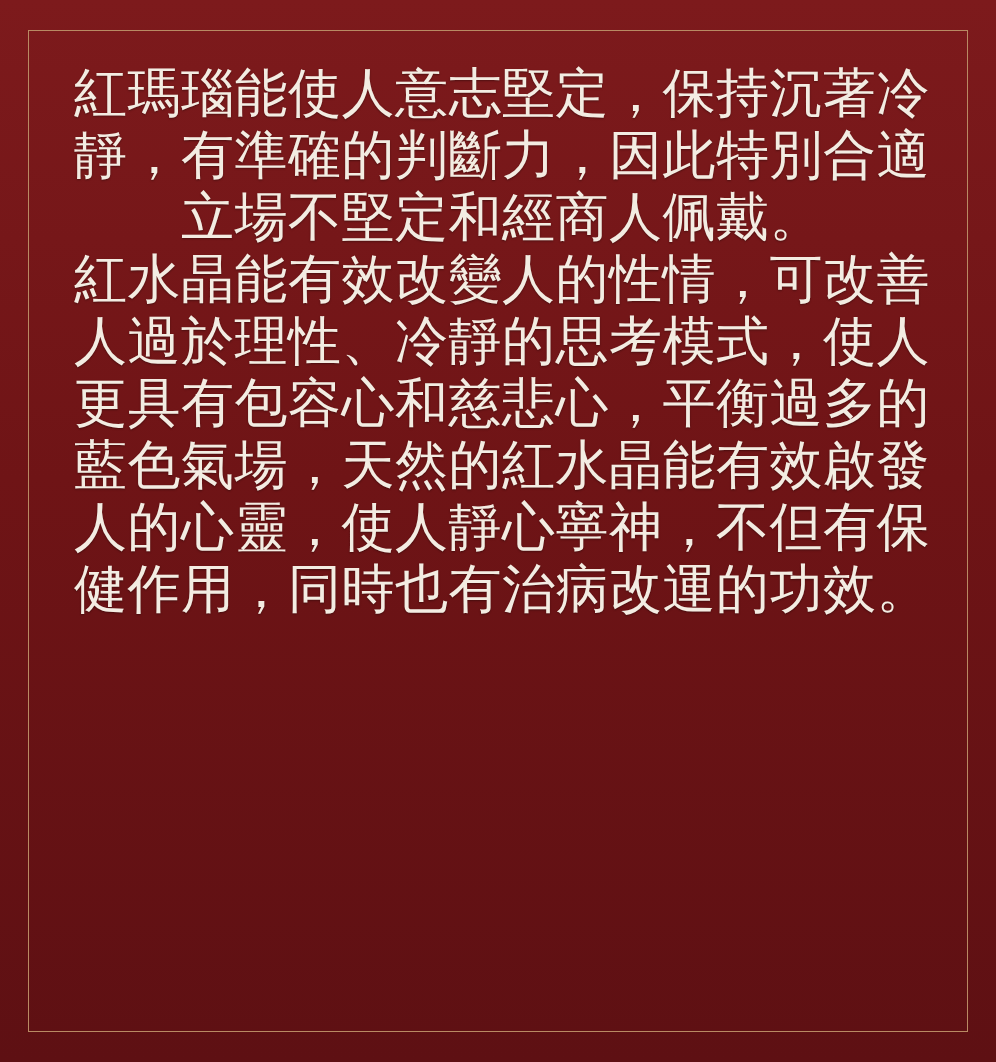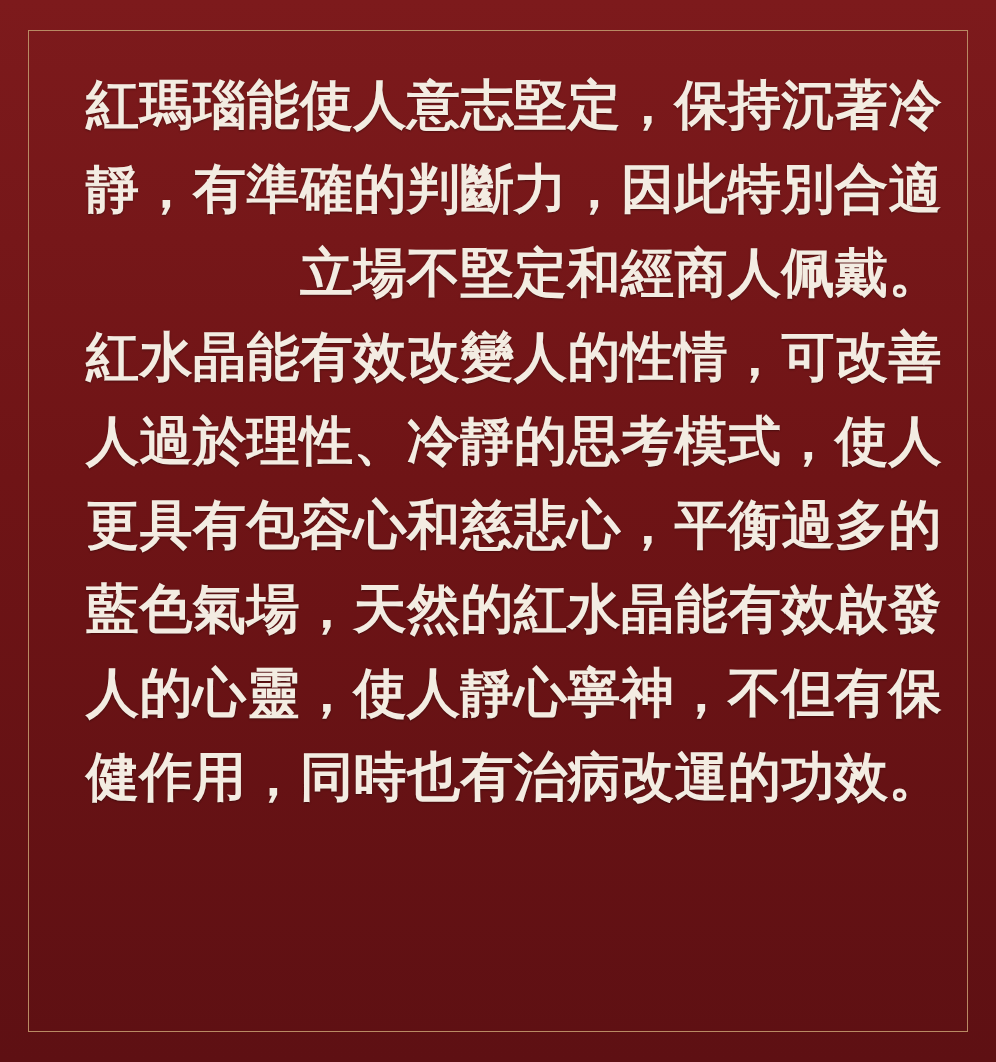--- a/index.html
+++ b/index.html
@@ -33,24 +33,24 @@
     pointer-events: none;
   }
   .text-block {
     position: absolute;
     top: 62px;
     left: 62px;
     right: 54px;
     bottom: 60px;
     color: #f3ece2;
     font-size: 53px;
-    line-height: 84px;
+    line-height: 62px;
     letter-spacing: 0.5px;
-    text-align: right;
-    font-weight: 700;
+    text-align: center;
+    font-weight: 400;
     text-shadow: 0 1px 2px rgba(0,0,0,0.35);
   }
   .para {
     margin: 0;
     white-space: pre-wrap;
     word-break: break-all;
   }
 </style>
 </head>
 <body>

